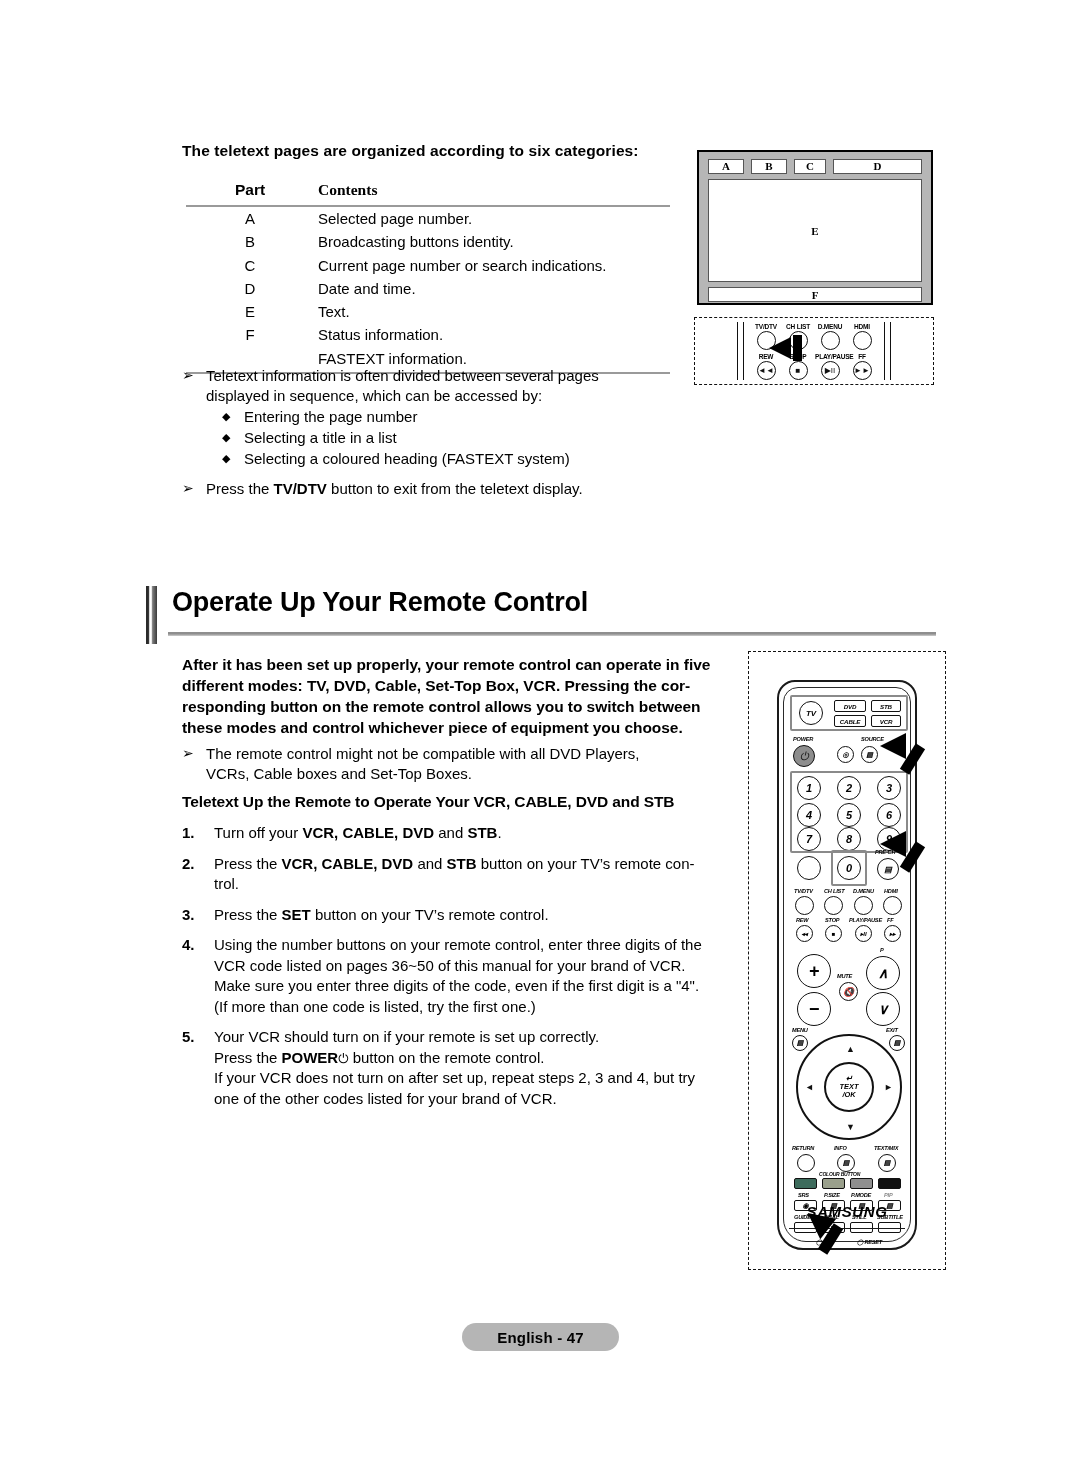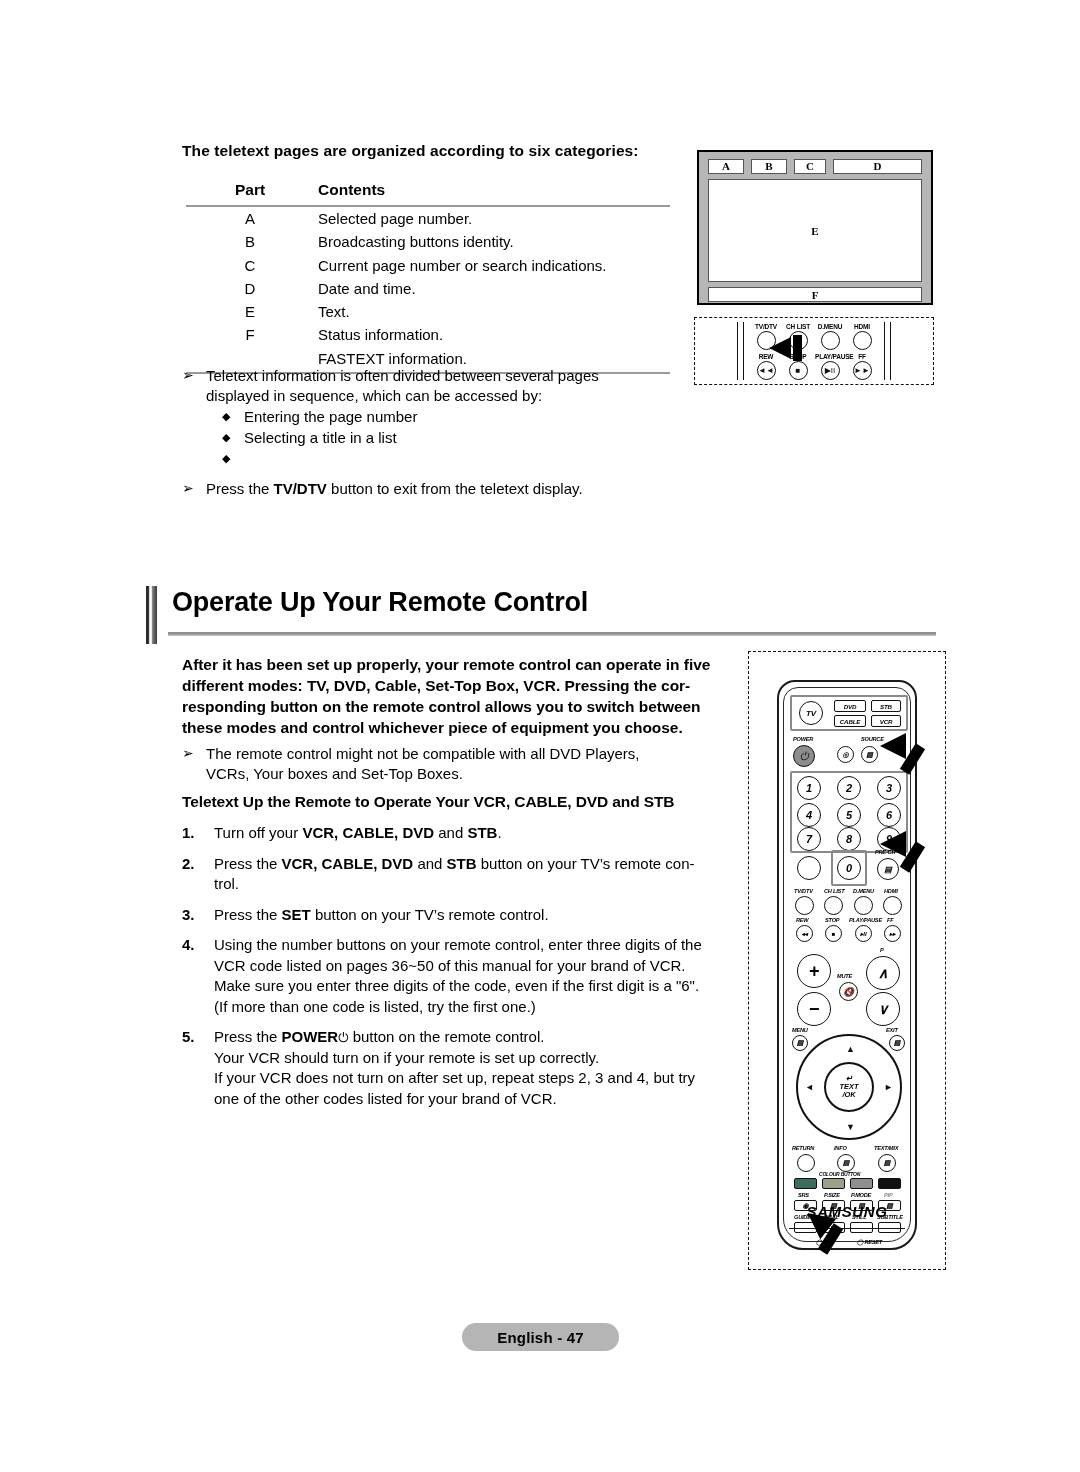--- a/index.html
+++ b/index.html
@@ -33,21 +33,21 @@
     font-size: 15px;
   }
   .cat-table .hrule-top td { border-top: 2px solid #9a9a9a; height: 0; padding: 0; }
   .cat-table thead th {
     font-size: 15.5px; font-weight: bold;
     text-align: left;
     padding: 5px 0 6px 0;
     border-bottom: 2px solid #9a9a9a;
   }
   .cat-table thead th.part-col { width: 128px; text-align: center; padding-left: 0; }
-  .cat-table thead th.contents-col { padding-left: 4px; }
+  .cat-table thead th.contents-col { padding-left: 4px; font-family: Liberation Serif, serif; }
   .cat-table tbody td {
     padding: 1px 0;
     font-size: 15px;
     line-height: 1.42;
   }
   .cat-table tbody td.part-cell { width: 128px; text-align: center; }
   .cat-table tbody td.contents-cell { padding-left: 4px; }
   .cat-table tbody tr.last-row td { padding-bottom: 3px; }
   .cat-table .hrule-bot td { border-top: 2px solid #9a9a9a; height: 0; padding: 0; }
 
@@ -426,20 +426,21 @@
     <div class="sub-row">
       <span class="sub-marker">◆</span>
       <span>Entering the page number</span>
     </div>
     <div class="sub-row">
       <span class="sub-marker">◆</span>
       <span>Selecting a title in a list</span>
     </div>
     <div class="sub-row">
       <span class="sub-marker">◆</span>
+      <span>Selecting a coloured heading (FASTEXT system)</span>
     </div>
   </div>
 </div>
 
 <div class="bullet-block" style="top:479px;">
   <div class="bullet-row">
     <span class="bl-marker">➢</span>
     <span class="bl-text"><span>Press the </span><b>TV/DTV</b><span> button to exit from the teletext display.</span></span>
   </div>
 </div>
@@ -513,21 +514,21 @@
   <span>different modes: TV, DVD, Cable, Set-Top Box, VCR. Pressing the cor-</span><br>
   <span>responding button on the remote control allows you to switch between</span><br>
   <span>these modes and control whichever piece of equipment you choose.</span>
 </div>
 
 <div class="note-block">
   <div class="bullet-row">
     <span class="bl-marker">➢</span>
     <span class="bl-text">
       <span>The remote control might not be compatible with all DVD Players,</span><br>
-      <span>VCRs, Your boxes and Set-Top Boxes.</span>
+      <span>VCRs, Cable boxes and Set-Top Boxes.</span>
     </span>
   </div>
 </div>
 
 <div class="subhead">Teletext Up the Remote to Operate Your VCR, CABLE, DVD and STB</div>
 
 <div class="steps">
   <div class="step">
     <span class="step-num">1.</span>
     <span class="step-body">
@@ -544,29 +545,29 @@
     <span class="step-num">3.</span>
     <span class="step-body">
       Press the <b>SET</b> button on your TV’s remote control.
     </span>
   </div>
   <div class="step">
     <span class="step-num">4.</span>
     <span class="step-body">
       <div>Using the number buttons on your remote control, enter three digits of the</div>
       <div>VCR code listed on pages 36~50 of this manual for your brand of VCR.</div>
-      <div>Make sure you enter three digits of the code, even if the first digit is a "6".</div>
+      <div>Make sure you enter three digits of the code, even if the first digit is a "4".</div>
       <div>(If more than one code is listed, try the first one.)</div>
     </span>
   </div>
   <div class="step">
     <span class="step-num">5.</span>
     <span class="step-body">
+      <div>Your VCR should turn on if your remote is set up correctly.</div>
       <div>Press the <b>POWER</b><span class="pwr-glyph">⏻</span> button on the remote control.</div>
-      <div>Your VCR should turn on if your remote is set up correctly.</div>
       <div>If your VCR does not turn on after set up, repeat steps 2, 3 and 4, but try</div>
       <div>one of the other codes listed for your brand of VCR.</div>
     </span>
   </div>
 </div>
 
 <div class="remote-callout">
   <div class="remote">
     <div class="r-inner">
 

